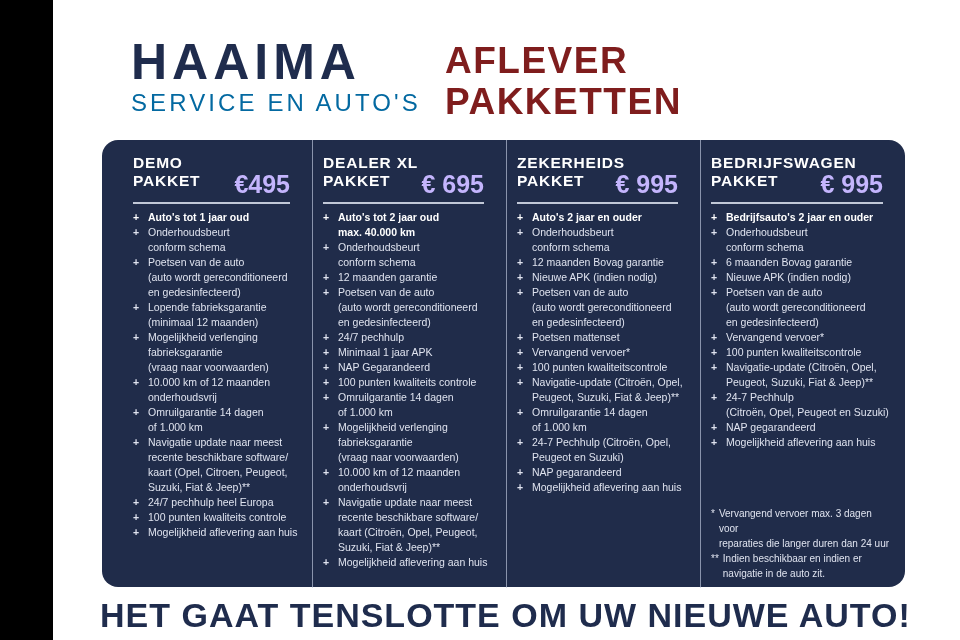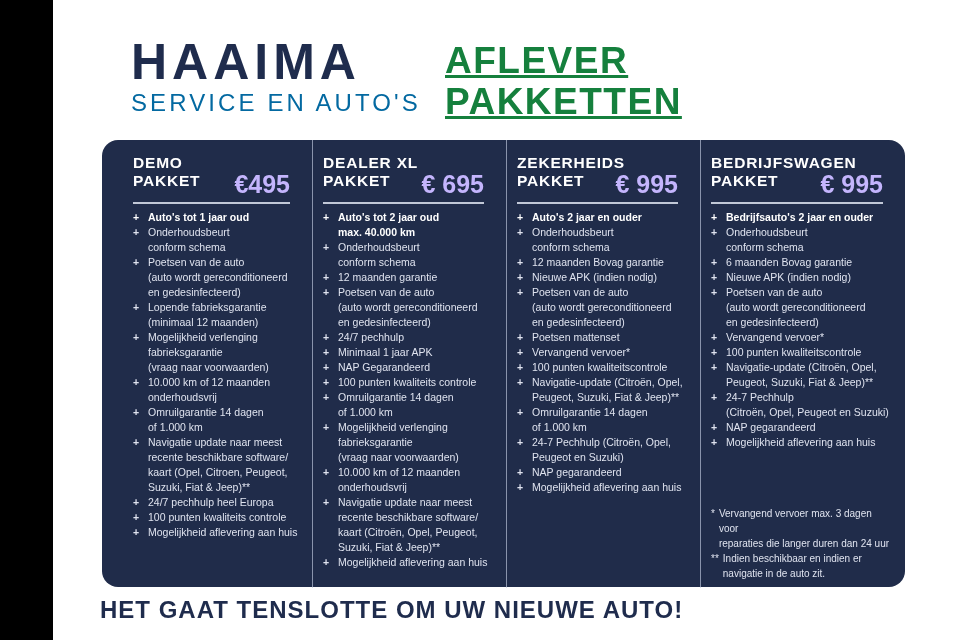--- a/index.html
+++ b/index.html
@@ -9,21 +9,21 @@
   .bar { position:absolute; top:0; height:640px; background:#000; }
   .bar.left { left:0; width:53px; }
   .bar.right { right:0; width:52px; }
   .canvas { position:absolute; left:53px; top:0; width:925px; height:640px; background:#ffffff; }
 
   
   .logo { position:absolute; left:78px; top:36px; color:#1f2c4d; }
   .logo-name { font-size:50px; font-weight:800; letter-spacing:5px; line-height:52px; color:#1f2c4d; }
   .logo-sub { font-size:24px; font-weight:400; letter-spacing:3.1px; color:#0369a1; margin-top:1px; }
   .page-title { position:absolute; left:392px; top:40px; font-size:37px; line-height:41px;
-                font-weight:800; letter-spacing:1.5px; color:#15803d; white-space:pre-line;text-decoration:underline; }
+                font-weight:800; letter-spacing:1.5px; color:#7f1d1d; white-space:pre-line; }
 
   
   .panel { position:absolute; left:49px; top:140px; width:803px; height:447px;
            background:#202c4a; border-radius:16px; display:grid;
            grid-template-columns:210px 194px 194px 205px; }
   .col { position:relative; padding:14px 12px 7px 10px; }
   .col + .col { border-left:1px solid rgba(195,204,224,0.65); }
   .col:first-child { padding-left:31px; }
   .col-head { position:relative; height:42px; padding-right:10px; }
   .pkg-title { font-size:15.5px; line-height:18px; letter-spacing:0.8px; font-weight:700;
@@ -35,21 +35,21 @@
   ul.items li { position:relative; padding-left:15px; font-size:10.5px; line-height:15px;
                 color:#dfe3ef; white-space:pre-line; }
   ul.items li .plus { position:absolute; left:0; top:0; font-weight:700; }
   ul.items li:first-child { font-weight:700; color:#ffffff; }
 
   .footnotes { margin-top:56px; }
   .footnote { display:flex; gap:4px; font-size:10px; line-height:15px; color:#dfe3ef; }
   .fn-marker { flex:none; }
   .fn-text { white-space:pre-line; }
 
-  .tagline { position:absolute; left:47px; top:596px; font-size:24px; font-weight:800;
+  .tagline { position:absolute; left:47px; top:596px; font-size:34px; font-weight:800;
              letter-spacing:1px; color:#1f2c4d; white-space:nowrap; }
 </style>
 </head>
 <body>
 
 <div class="stage">
   <div class="bar left"></div>
   <div class="bar right"></div>
 
   <div class="canvas">

